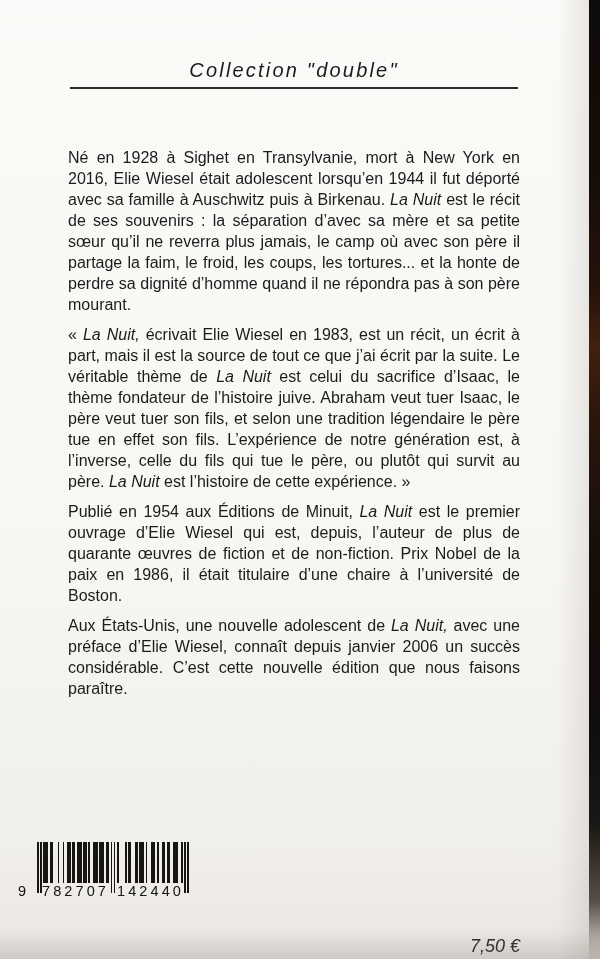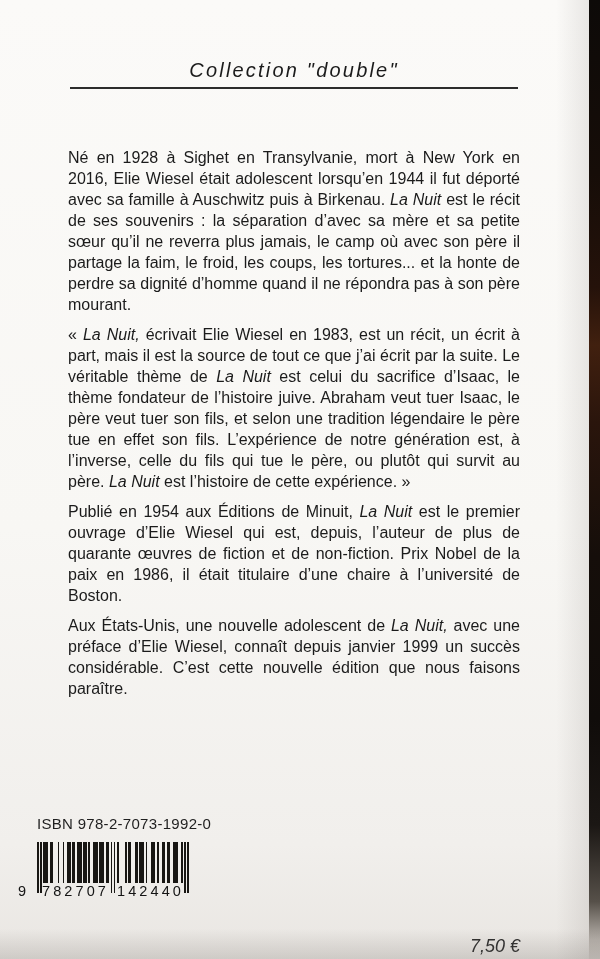--- a/index.html
+++ b/index.html
@@ -74,24 +74,23 @@
 
   <div class="header">
     <div class="collection">Collection "double"</div>
     <div class="rule"></div>
   </div>
 
   <div class="blurb">
       <p><span>Né en 1928 à Sighet en Transylvanie, mort à New York en 2016, Elie Wiesel était adolescent lorsqu’en 1944 il fut déporté avec sa famille à Auschwitz puis à Birkenau. </span><span style="font-style: italic;">La Nuit</span><span> est le récit de ses souvenirs : la séparation d’avec sa mère et sa petite sœur qu’il ne reverra plus jamais, le camp où avec son père il partage la faim, le froid, les coups, les tortures... et la honte de perdre sa dignité d’homme quand il ne répondra pas à son père mourant.</span></p>
       <p><span>« </span><span style="font-style: italic;">La Nuit,</span><span> écrivait Elie Wiesel en 1983, est un récit, un écrit à part, mais il est la source de tout ce que j’ai écrit par la suite. Le véritable thème de </span><span style="font-style: italic;">La Nuit</span><span> est celui du sacrifice d’Isaac, le thème fondateur de l’histoire juive. Abraham veut tuer Isaac, le père veut tuer son fils, et selon une tradition légendaire le père tue en effet son fils. L’expérience de notre génération est, à l’inverse, celle du fils qui tue le père, ou plutôt qui survit au père. </span><span style="font-style: italic;">La Nuit</span><span> est l’histoire de cette expérience. »</span></p>
       <p><span>Publié en 1954 aux Éditions de Minuit, </span><span style="font-style: italic;">La Nuit</span><span> est le premier ouvrage d’Elie Wiesel qui est, depuis, l’auteur de plus de quarante œuvres de fiction et de non-fiction. Prix Nobel de la paix en 1986, il était titulaire d’une chaire à l’université de Boston.</span></p>
-      <p><span>Aux États-Unis, une nouvelle adolescent de </span><span style="font-style: italic;">La Nuit,</span><span> avec une préface d’Elie Wiesel, connaît depuis janvier 1999 un succès considérable. C’est cette nouvelle édition que nous faisons paraître.</span></p>
+      <p><span>Aux États-Unis, une nouvelle adolescent de </span><span style="font-style: italic;">La Nuit,</span><span> avec une préface d’Elie Wiesel, connaît depuis janvier 2006 un succès considérable. C’est cette nouvelle édition que nous faisons paraître.</span></p>
     </div>
 
-  <div class="isbn">ISBN 978-2-7073-1992-0</div>
 
   <div class="barcode">
     <span class="bc-first">9</span>
     <svg class="bc-svg" width="152" height="51" viewBox="0 0 95 32" preserveAspectRatio="none" shape-rendering="crispEdges">
         <rect x="0" y="0" width="1" height="32" fill="#181613"></rect>
         <rect x="2" y="0" width="1" height="32" fill="#181613"></rect>
         <rect x="4" y="0" width="3" height="26" fill="#181613"></rect>
         <rect x="8" y="0" width="2" height="26" fill="#181613"></rect>
         <rect x="13" y="0" width="1" height="26" fill="#181613"></rect>
         <rect x="16" y="0" width="1" height="26" fill="#181613"></rect>

